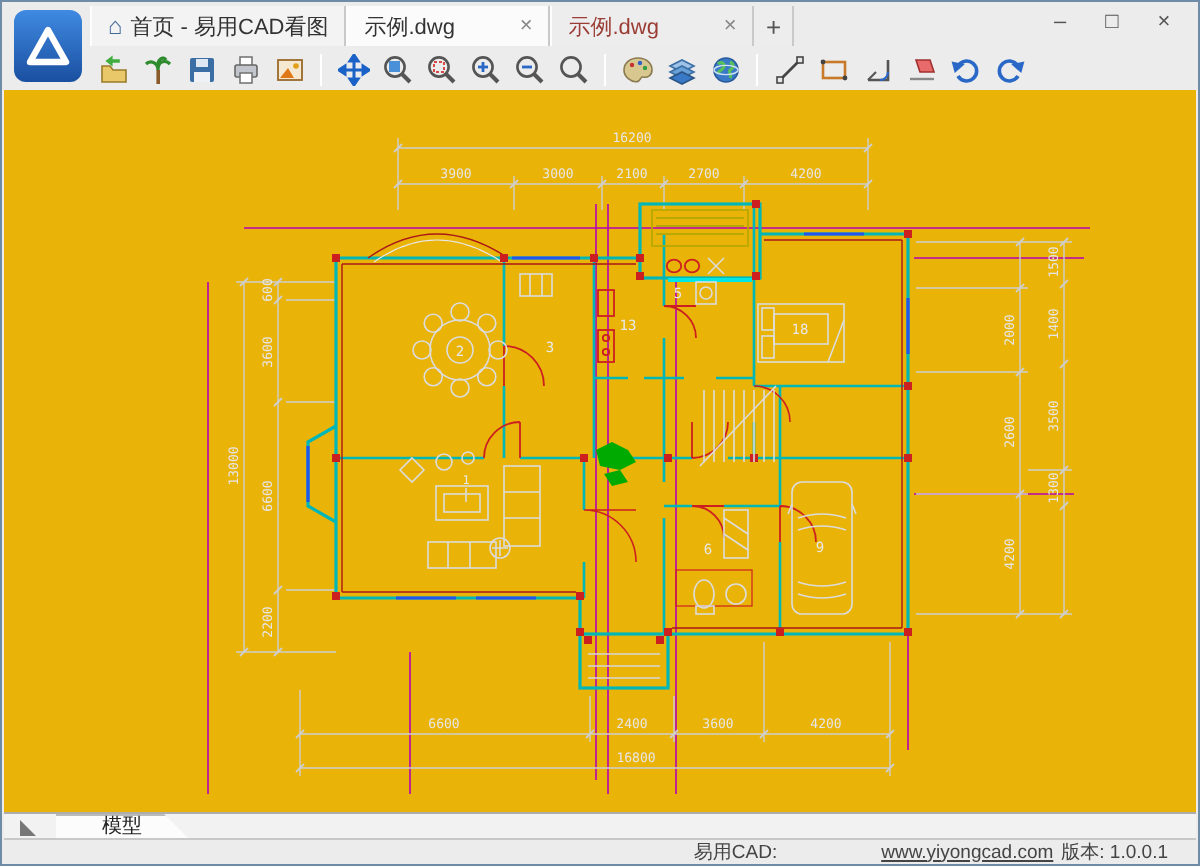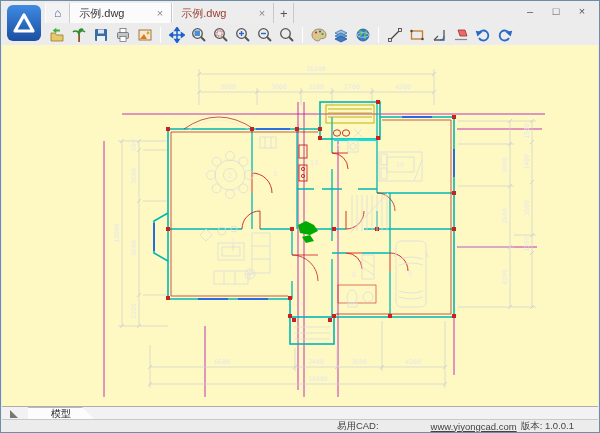--- a/index.html
+++ b/index.html
@@ -21,50 +21,51 @@
   .newtab { width:20px; display:flex; align-items:center; justify-content:center; font-size:13px; color:#555;
             background:#ededed; border-right:1px solid #c9c9c9; }
   
   .ctrls { position:absolute; right:4px; top:2px; display:flex; }
   .ctrls span { width:26px; height:16px; text-align:center; font-size:11px; line-height:16px; color:#555; }
   
   .toolbar { position:absolute; left:46px; top:23px; height:21px; display:flex; align-items:center; gap:3px; }
   .tbtn { width:19px; height:19px; display:flex; align-items:center; justify-content:center; border-radius:2px; }
   .tsep { width:1px; height:16px; background:#c2c2c2; border-right:1px solid #fff; margin:0 3px; }
   
-  .canvas { position:absolute; left:1px; top:44px; width:596px; height:361px; background:#fef9c3;text-align:right; }
+  .canvas { position:absolute; left:1px; top:44px; width:596px; height:361px; background:#eab308;text-align:right; }
   
   .modelbar { position:absolute; left:1px; top:405px; width:596px; height:13px; background:#f2f2f2;
               border-top:1px solid #adadad; }
   .grip { position:absolute; left:8px; top:3px; width:0; height:0;
           border-bottom:8px solid #777; border-right:8px solid transparent; }
   .model-tab { position:absolute; left:26px; top:0; width:66px; height:12px; background:#fcfcfc;
                clip-path:polygon(0 0, 54px 0, 66px 12px, 0 12px);
                font-size:10px; color:#222; text-align:center; line-height:12px; border-top:1px solid #bbb; }
   
   .statusbar { position:absolute; left:1px; top:418px; width:596px; height:13px; background:#ececec;
                border-top:1px solid #c8c8c8; font-size:9.5px; color:#444;
-               display:flex; justify-content:flex-end; align-items:center; gap:4px; padding-right:24px; }
+               display:flex; justify-content:flex-end; align-items:center; gap:4px; padding-right:14px; }
   .statusbar .url { text-decoration:underline;margin-left:48px; }
   svg text { font-family:"DejaVu Sans Mono", monospace; }
 </style>
 </head>
 <body>
 
 <div class="window">
 
   <div class="logo">
     <svg width="26" height="24" viewBox="0 0 26 24">
       <path d="M13 4 L22 20 L4 20 Z" fill="none" stroke="#fff" stroke-width="3.2" stroke-linejoin="round"></path>
     </svg>
   </div>
 
   <div class="tabbar">
     <div class="tab home">
       <span class="homeicon">⌂</span>
+      <span class="lbl">首页 - 易用CAD看图</span>
     </div>
     <div class="tab sel" style="min-width:102px;">
       <span class="lbl">示例.dwg</span>
       <span class="close" style="margin-left:auto;">×</span>
     </div>
     <div class="tab doc2" style="min-width:102px;">
       <span class="lbl">示例.dwg</span>
       <span class="close" style="margin-left:auto;">×</span>
     </div>
     <div class="newtab">+</div>

